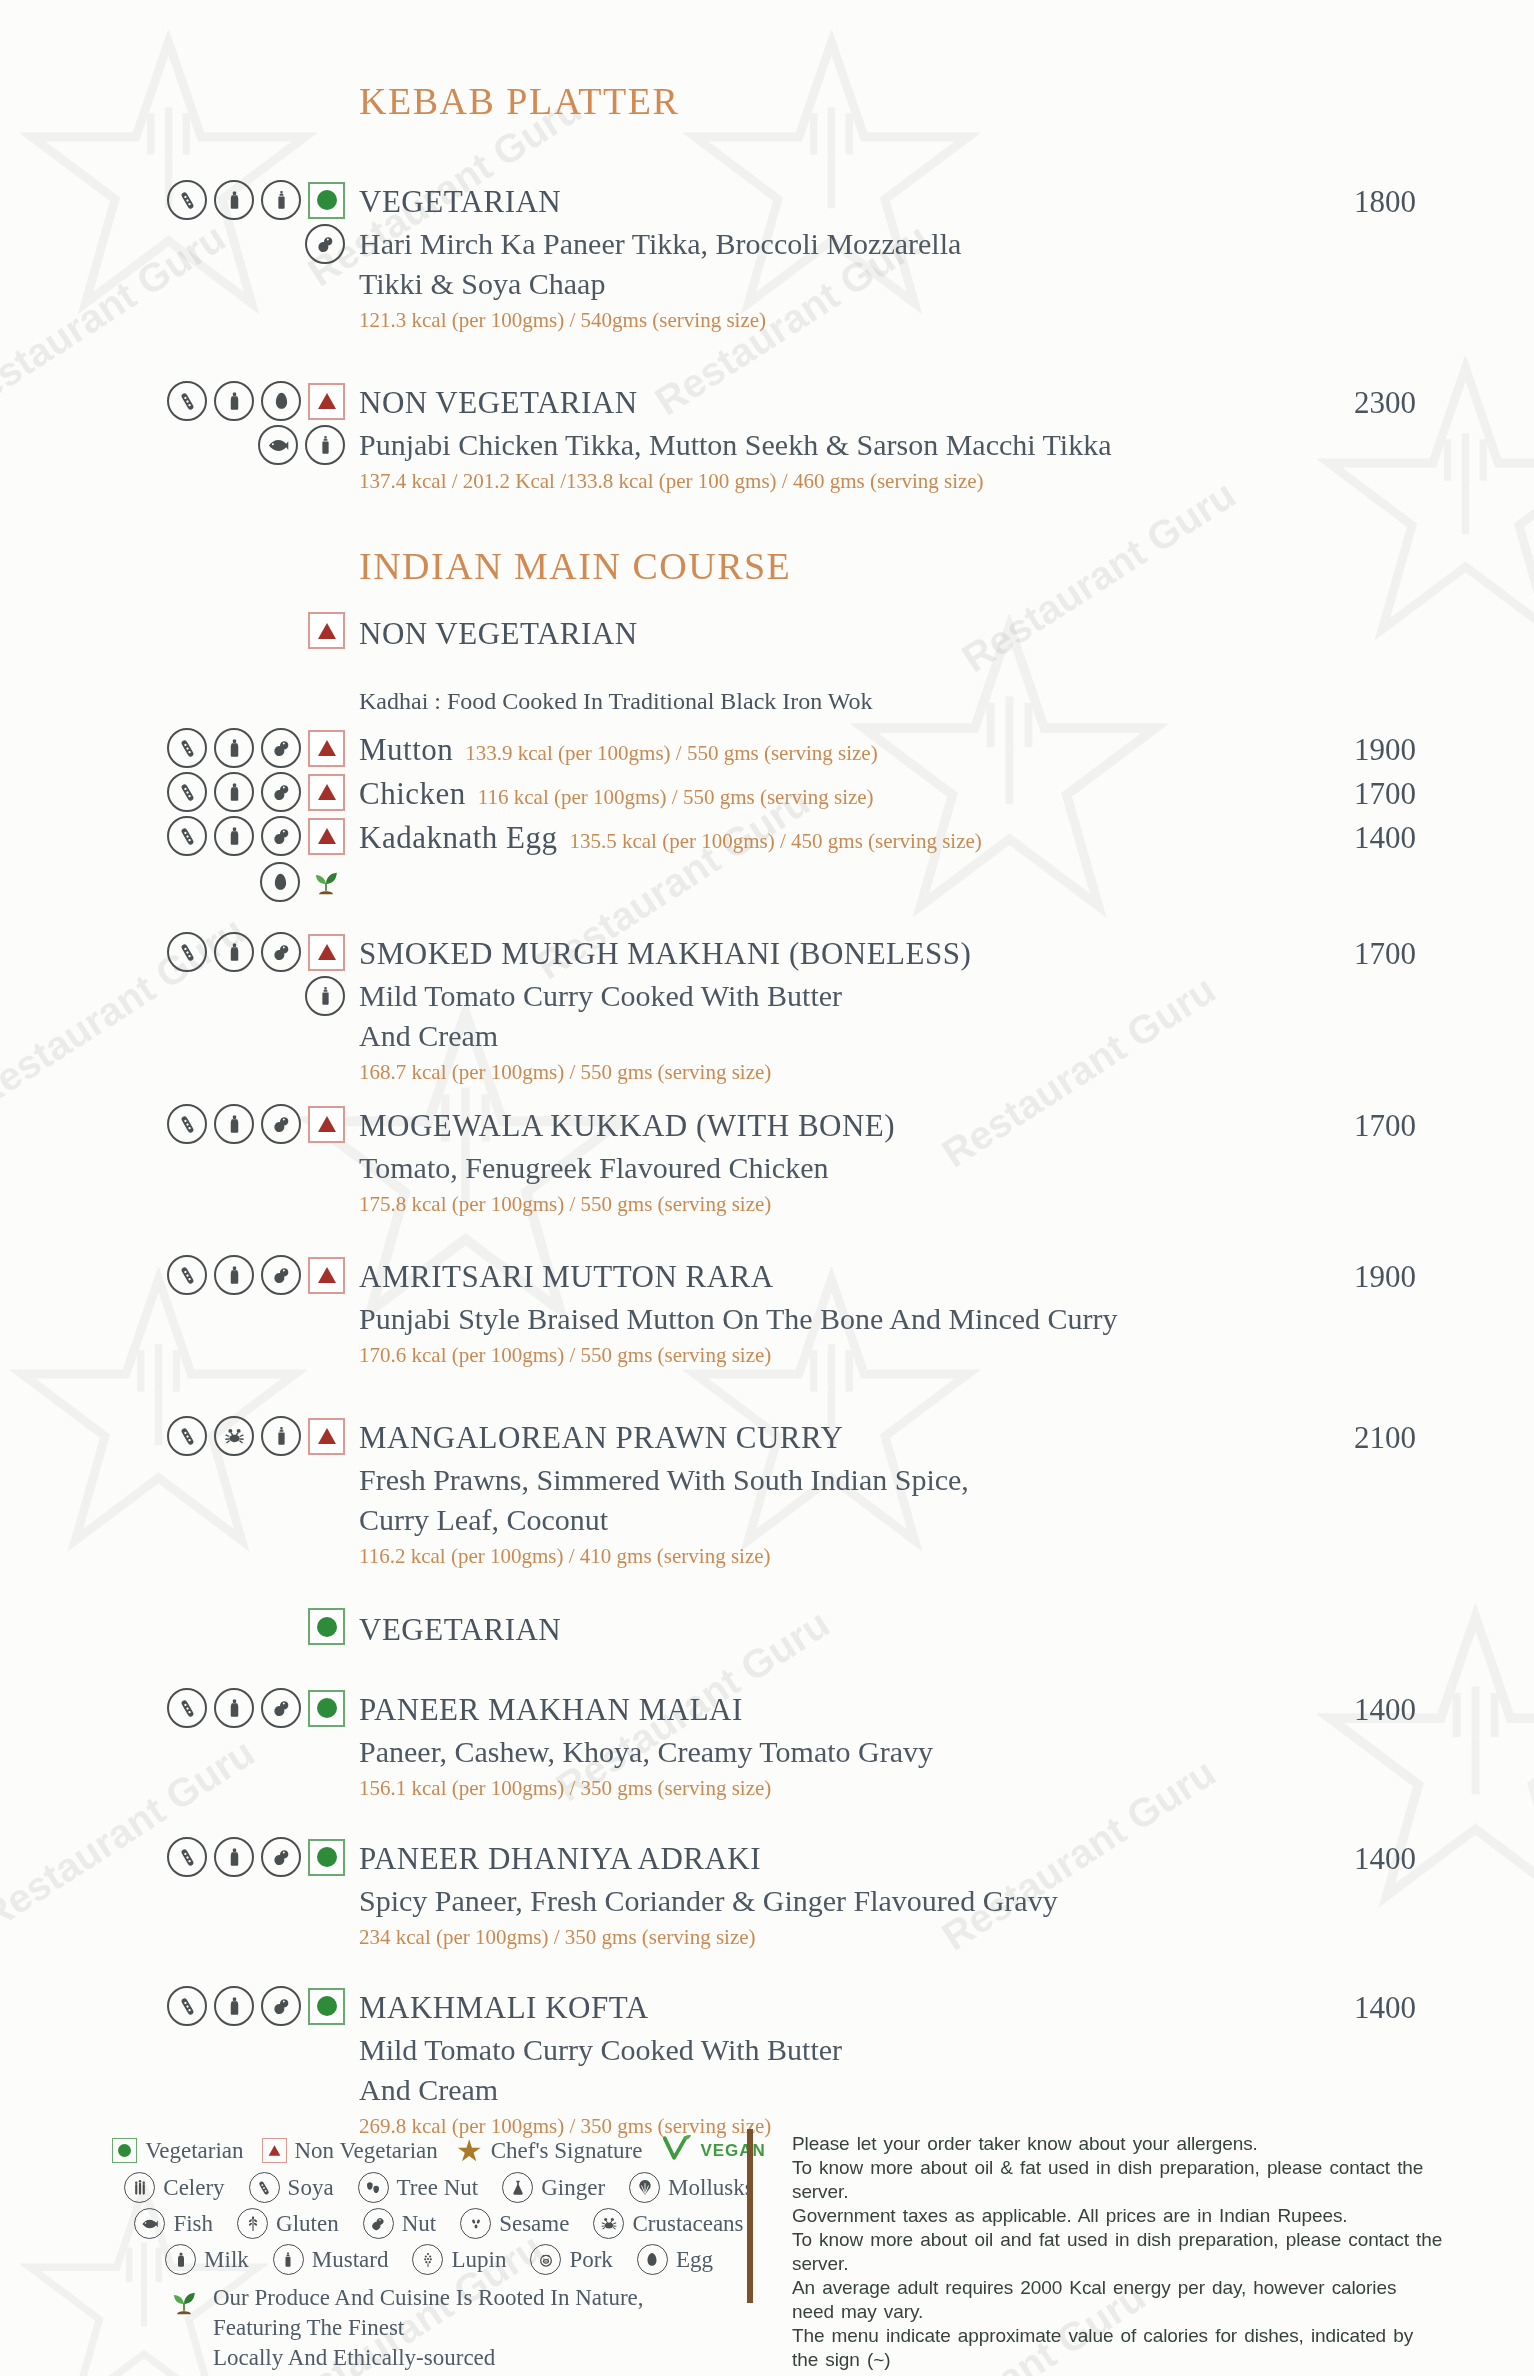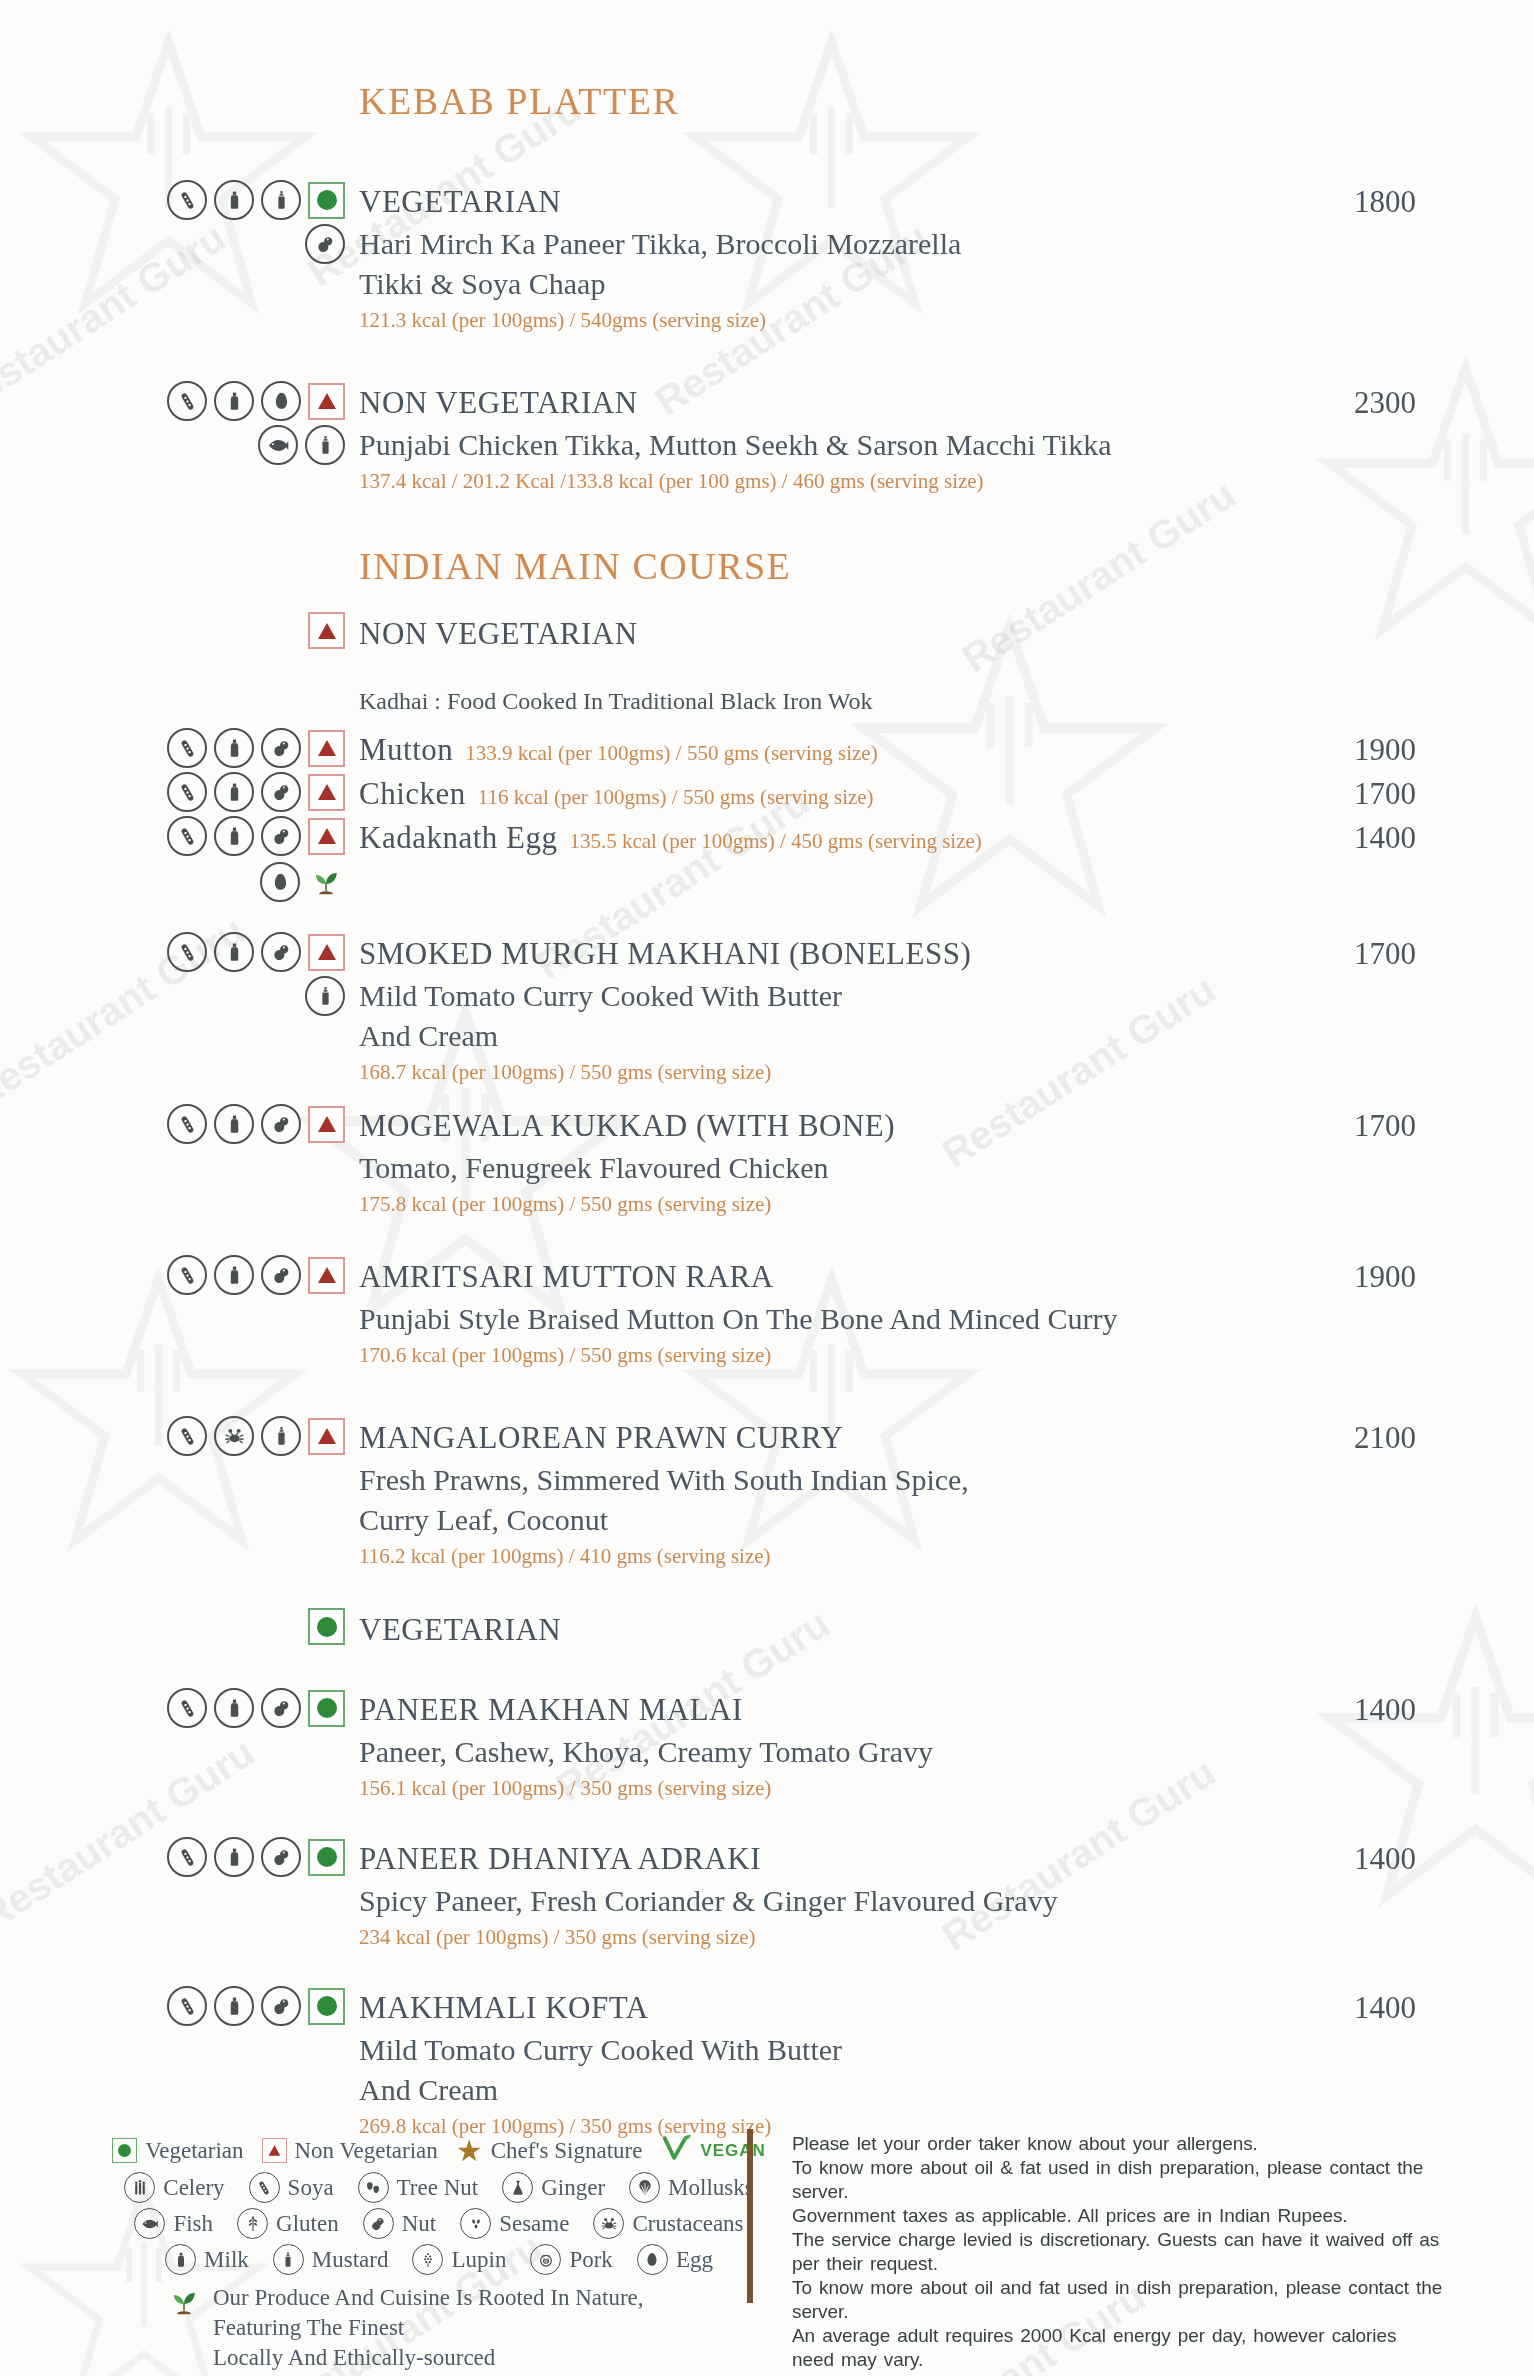--- a/index.html
+++ b/index.html
@@ -1057,18 +1057,17 @@
         <div>Our Produce And Cuisine Is Rooted In Nature, Featuring The Finest</div>
         <div>Locally And Ethically-sourced</div>
       </div>
     </div>
   </div>
 <div class="divider"></div>
 <div class="disclaimer" id="disclaimer">
     <div>Please let your order taker know about your allergens.</div>
     <div>To know more about oil &amp; fat used in dish preparation, please contact the server.</div>
     <div>Government taxes as applicable. All prices are in Indian Rupees.</div>
-    <div>The service charge levied is discretionary. Guests can have it waived off as per their request.</div>
     <div>To know more about oil and fat used in dish preparation, please contact the server.</div>
     <div>An average adult requires 2000 Kcal energy per day, however calories need may vary.</div>
     <div>The menu indicate approximate value of calories for dishes, indicated by the sign (~)</div>
   </div>
 
 
 </body></html>

